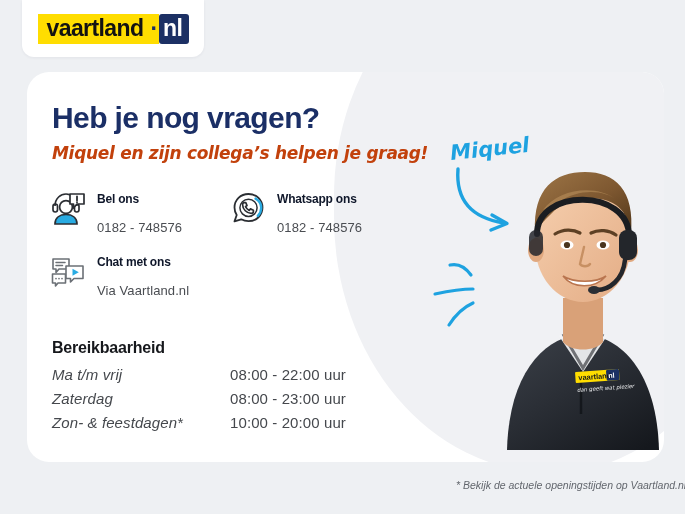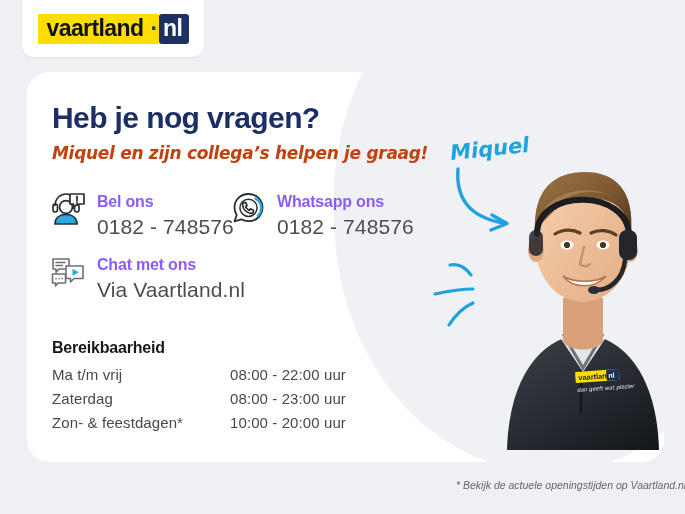--- a/index.html
+++ b/index.html
@@ -131,31 +131,31 @@
   .c-chat     { left: 50px;  top: 253px; }
 
   .c-icon {
     width: 36px;
     height: 38px;
     flex: 0 0 36px;
     display: block;
   }
   .c-text { padding-top: 2px; }
   .c-title {
-    font-size: 16px;
-    font-weight: 700;
-    color: #8b5cf6;
+    font-size: 12px;
+    font-weight: 700;
+    color: #0f172a;
     letter-spacing: -0.2px;
     line-height: 1.25;
     white-space: nowrap;
   }
   .c-sub {
-    font-size: 21px;
+    font-size: 13px;
     color: #4a4d52;
-    margin-top: 3px;
+    margin-top: 13px;
     letter-spacing: 0.1px;
     white-space: nowrap;
   }
 
   
   .hours-title {
     position: absolute;
     left: 52px;
     top: 339px;
     font-size: 16px;
@@ -169,21 +169,21 @@
     top: 366px;
     border-collapse: collapse;
   }
   .hours-table td {
     font-size: 15px;
     color: #45484d;
     padding: 0 0 7px 0;
     letter-spacing: 0.1px;
     white-space: nowrap;
   }
-  .hours-table td.day   { width: 178px; }
+  .hours-table td.day   { width: 178px; font-style: italic; }
   .hours-table td.time  { }
 
   
   .footnote {
     position: absolute;
     left: 456px;
     top: 479px;
     font-size: 10.5px;
     font-style: italic;
     color: #62666d;

